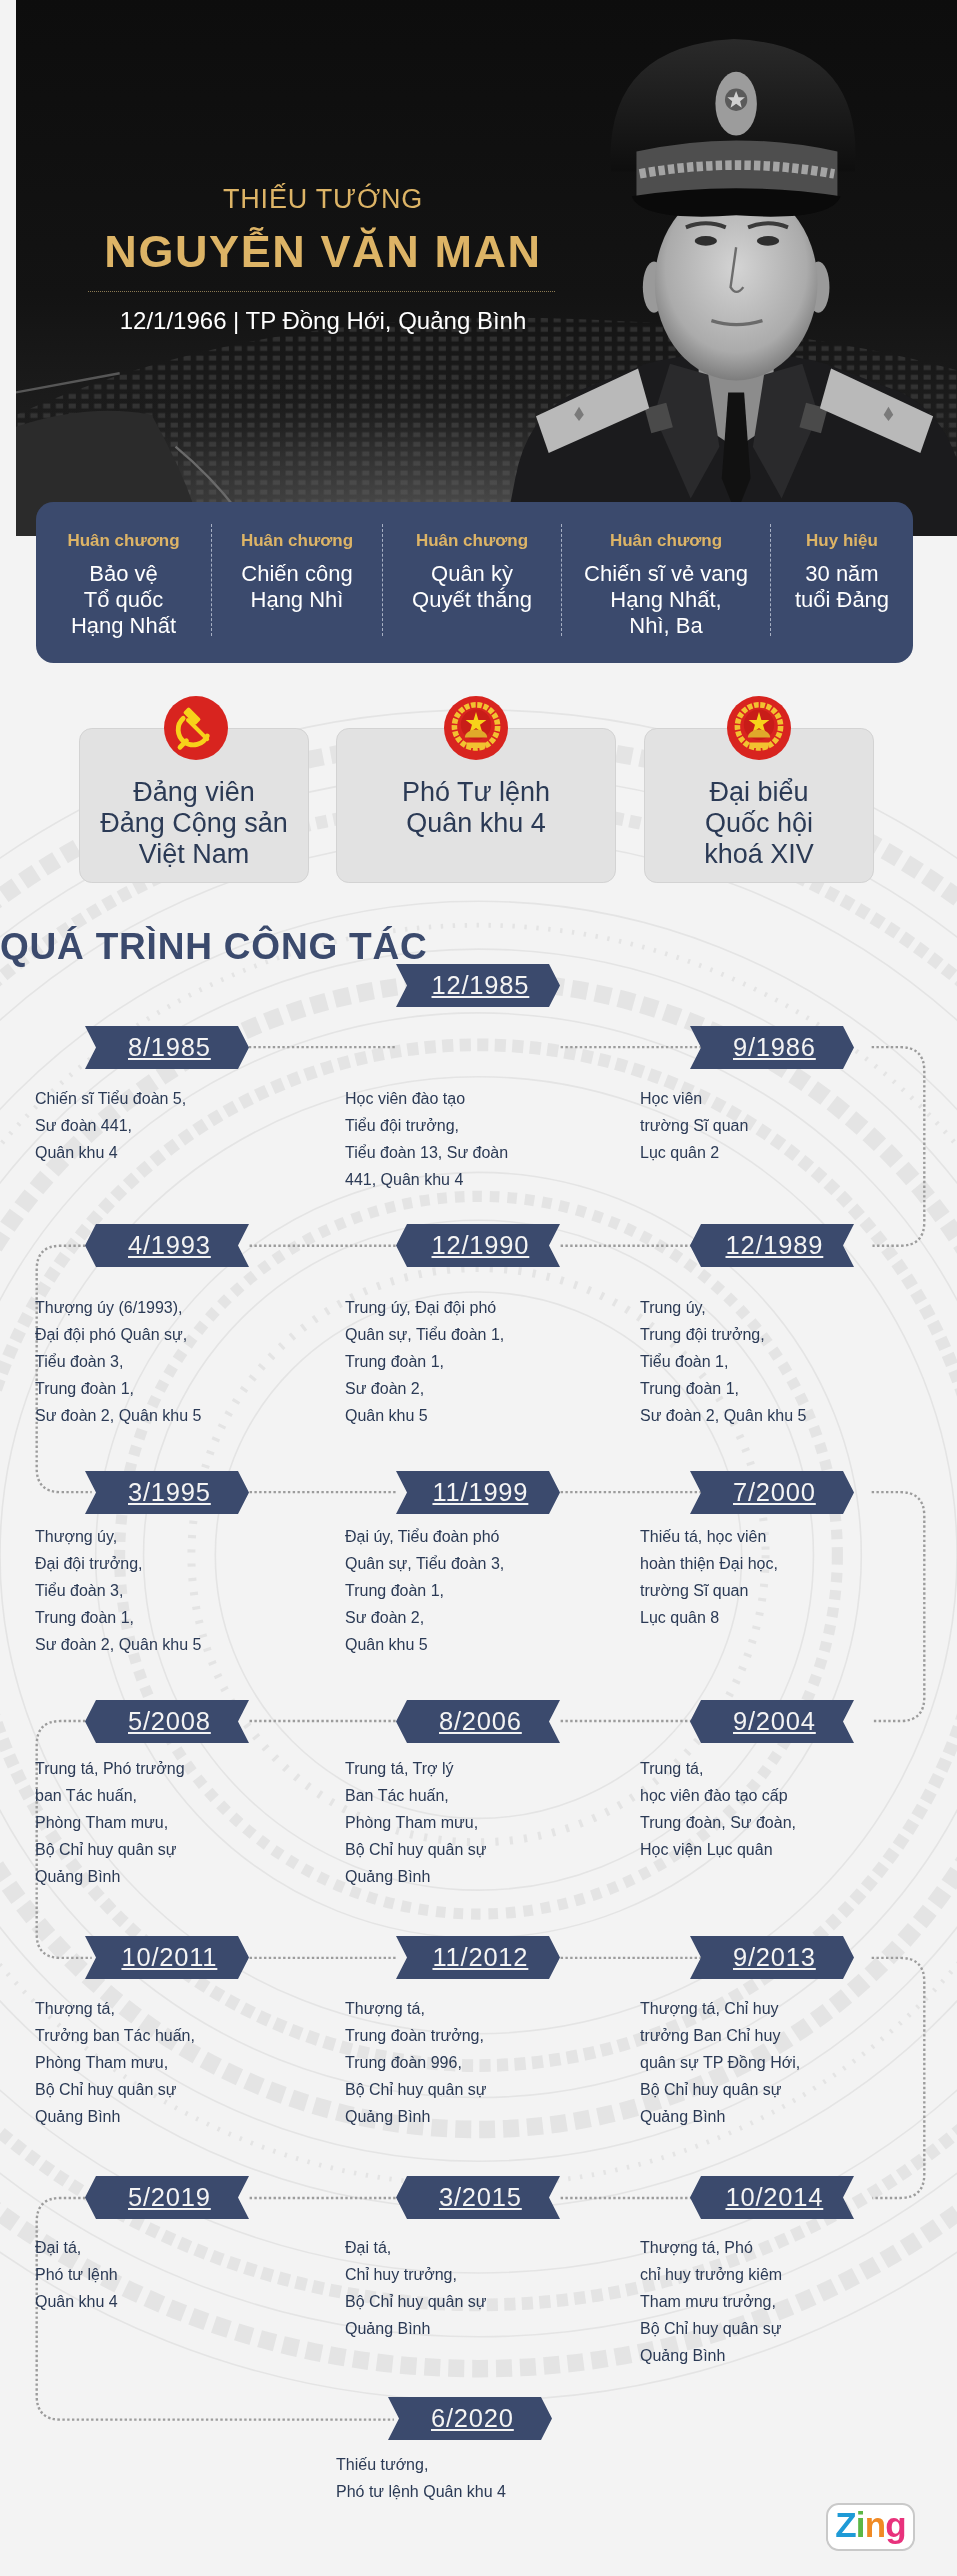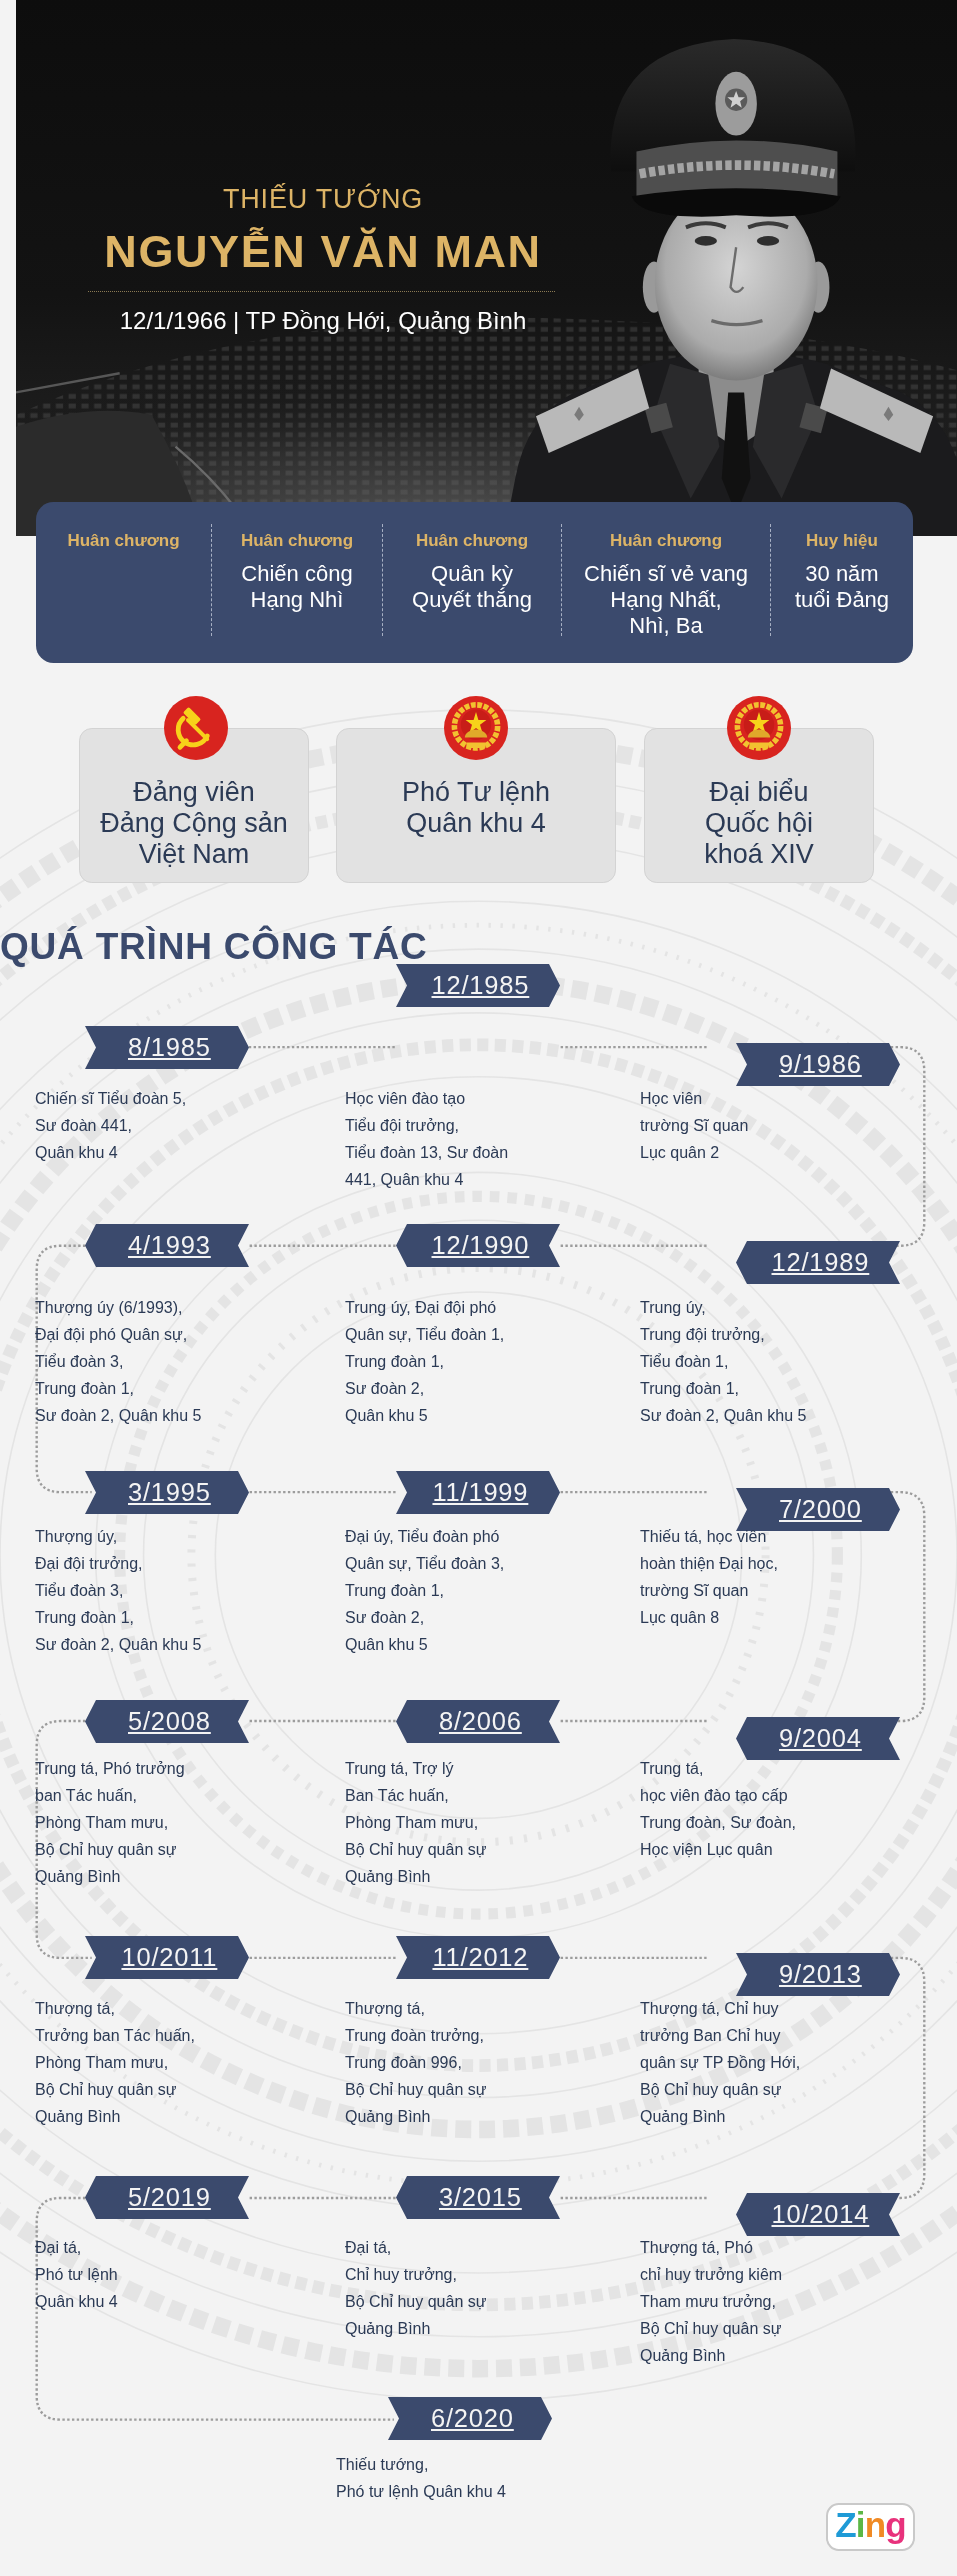--- a/index.html
+++ b/index.html
@@ -23,21 +23,21 @@
   
   .card{position:absolute;top:728px;height:155px;background:var(--card,#e2e2e2);border:0.8px solid #d3d3d3;border-radius:12.8px;box-sizing:border-box;text-align:center;padding-top:48px;font-size:27px;line-height:31px;color:var(--text_dark,#2b3a55);white-space:pre-line;}
   .emblem{position:absolute;top:696px;width:64px;height:64px;}
   
   .section-title{position:absolute;left:0;top:924px;width:937px;text-align:left;font-size:37px;line-height:45px;font-weight:bold;letter-spacing:0.8px;color:var(--navy,#3b4a6d);}
   
   .tl-row{position:absolute;left:0;top:0;width:957px;height:0;}
   .tag{position:absolute;width:164px;height:43px;background:var(--navy,#3b4a6d);color:#f4f4f4;font-size:25.5px;line-height:43px;text-align:center;letter-spacing:0.8px;text-decoration:underline;}
   .tag.right{clip-path:polygon(0 0,153px 0,164px 21.5px,153px 43px,0 43px,11px 21.5px);padding-left:4.8px;box-sizing:border-box;}
   .tag.left{clip-path:polygon(11px 0,164px 0,153px 21.5px,164px 43px,11px 43px,0 21.5px);padding-left:4.8px;box-sizing:border-box;}
-  .t1{left:85px;} .t2{left:396px;} .t3{left:736px;margin-top:17px;}
+  .t1{left:85px;} .t2{left:396px;} .t3{left:690px;}
   .tl-text{position:absolute;width:271px;font-size:16px;line-height:27px;color:var(--text_dark,#2b3a55);white-space:pre-line;}
   .x1{left:35px;} .x2{left:345px;} .x3{left:640px;}
   
   .logo{position:absolute;left:826px;top:2503px;width:89px;height:48px;border-radius:12.8px;background:#ffffff;border:2.4px solid #c9c9c9;box-sizing:border-box;text-align:center;font-size:35px;line-height:40px;font-weight:bold;letter-spacing:-0.8px;}
 </style>
 </head>
 <body>
 
 <svg class="abs" style="left:0;top:536px;" width="957" height="2040" viewBox="0 672 1200 2558">
   <g fill="none" stroke="#e4e4e4">
@@ -129,20 +129,23 @@
   <div class="hero-text name">NGUYỄN VĂN MAN</div>
   <div class="hero-rule"></div>
   <div class="hero-text birth">
     <span>12/1/1966</span><span>|</span><span>TP Đồng Hới, Quảng Bình</span>
   </div>
 </div>
 
 <div class="awards">
   <div class="award" style="width:175px">
     <div class="award-type">Huân chương</div>
+    <div class="award-name">Bảo vệ
+Tổ quốc
+Hạng Nhất</div>
   </div>
   <div class="award" style="width:171px">
     <div class="award-type">Huân chương</div>
     <div class="award-name">Chiến công
 Hạng Nhì</div>
   </div>
   <div class="award" style="width:179px">
     <div class="award-type">Huân chương</div>
     <div class="award-name">Quân kỳ
 Quyết thắng</div>

